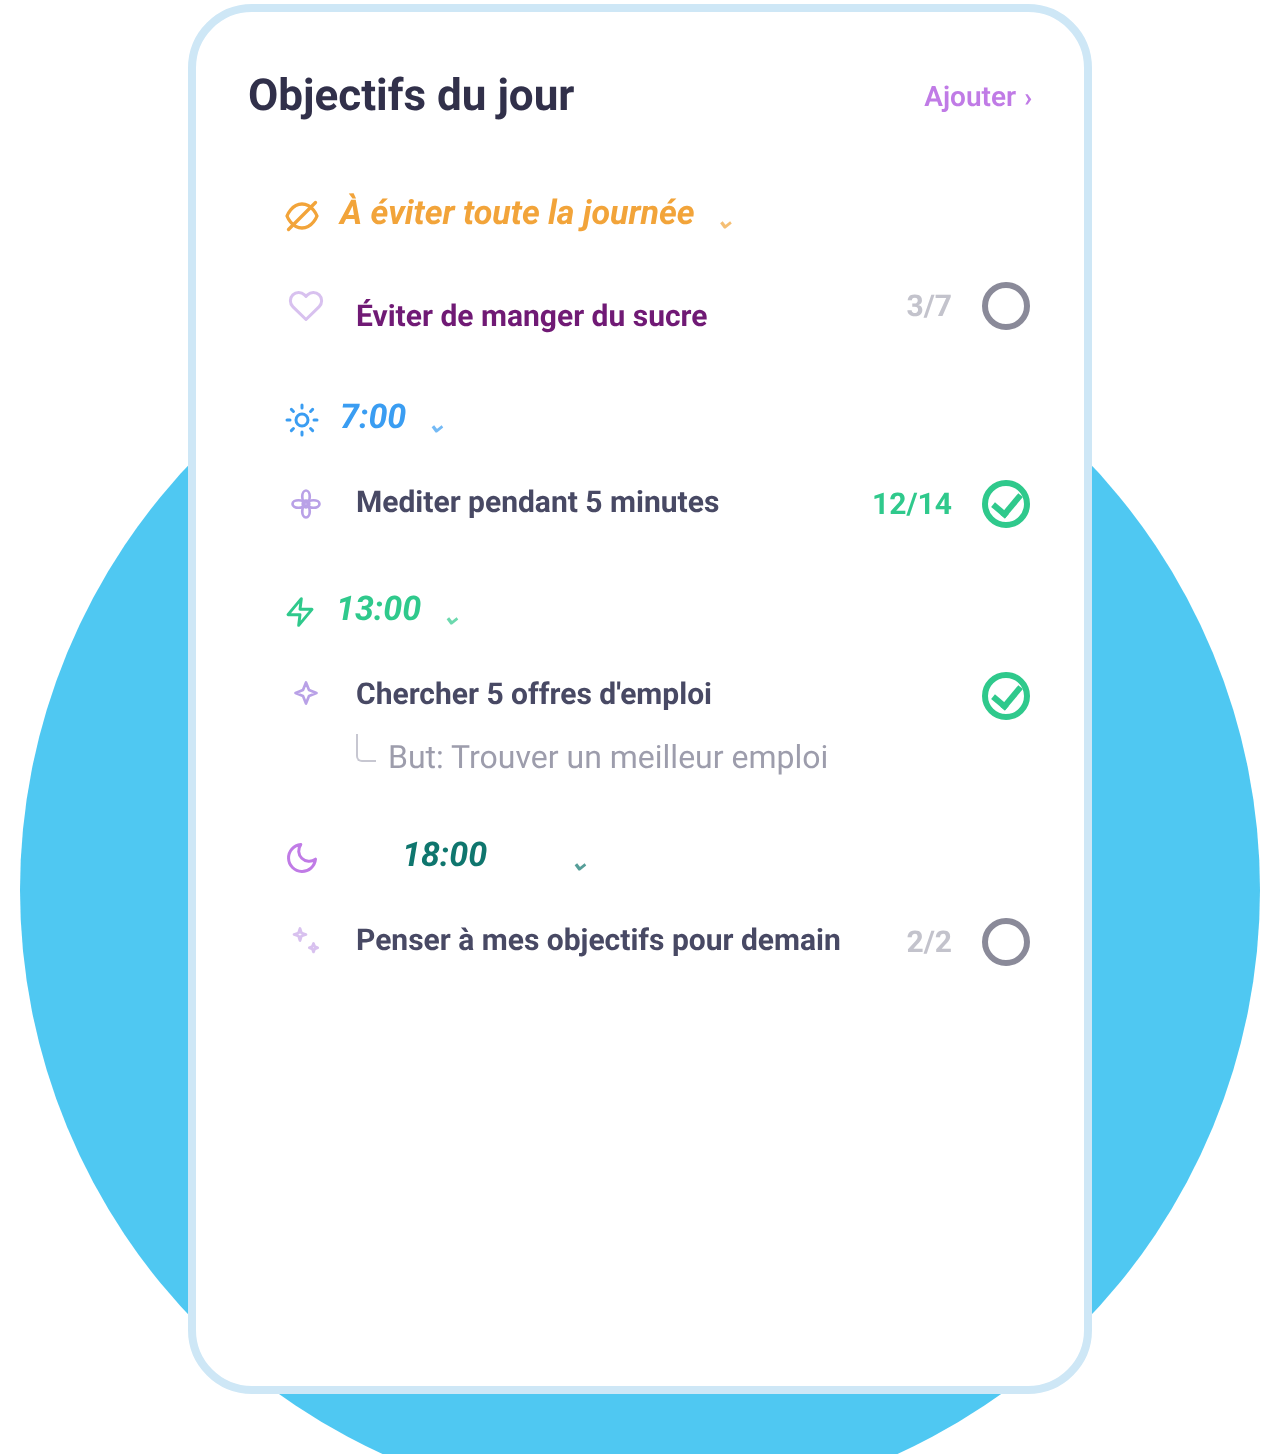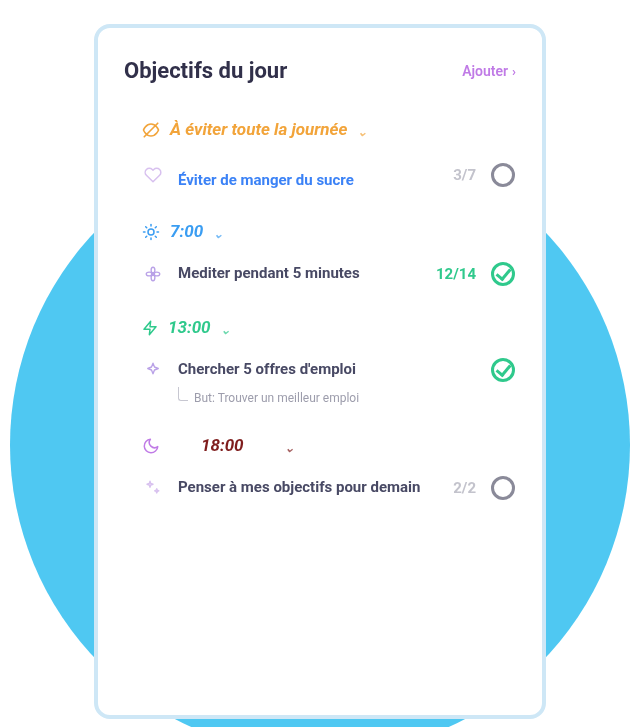--- a/index.html
+++ b/index.html
@@ -15,28 +15,28 @@
     height: 620px;
     border-radius: 50%;
     background: #4fc8f2;
     top: 135px;
     left: 50%;
     transform: translateX(-50%);
     z-index: 0;
   }
   .card {
     position: absolute;
-    top: 24px;
+    top: 2px;
     left: 50%;
     transform: translateX(-50%);
     width: 452px;
     height: 695px;
     background: #ffffff;
     border: 4px solid #cee7f6;
-    border-radius: 16px;
+    border-radius: 32px;
     z-index: 1;
     padding: 30px 26px 20px 26px;
     overflow: hidden;
   }
   .header {
     display: flex;
     justify-content: space-between;
     align-items: center;
     margin-bottom: 36px;
   }
@@ -63,21 +63,21 @@
     font-weight: 700;
     font-size: 17px;
     cursor: pointer;
     margin-bottom: 20px;
     font-style: italic;
   }
   .section-header .chev-down { font-size: 12px; opacity: 0.7; }
   .c-orange { color: #f2a43a; }
   .c-blue   { color: #3a9df2; }
   .c-green  { color: #2fc98c; }
-  .c-purple { color: #7f1d1d; gap: 41px; }
+  .c-purple { color: #0f766e; gap: 41px; }
 
   .task {
     display: flex;
     align-items: center;
     gap: 14px;
     padding-left: 0;
     margin-bottom: 12px;
   }
   .task .icon-slot {
     width: 22px;
@@ -85,21 +85,21 @@
     justify-content: center;
     color: #b9a1e7;
   }
   .task .label {
     flex: 1;
     color: #484964;
     font-weight: 700;
     font-size: 15px;
     line-height: 1.3;
   }
-  .task .label.light { color: #3b82f6; margin-top: 12px; }
+  .task .label.light { color: #701a75; margin-top: 12px; }
   .task .count {
     font-weight: 700;
     font-size: 15px;
     min-width: 40px;
     text-align: right;
   }
   .count.muted { color: #c3c3cc; }
   .count.green { color: #2fc98c; }
   .status {
     width: 26px;
@@ -124,21 +124,21 @@
     position: absolute;
     left: 5px; top: 1px;
     width: 6px; height: 11px;
     border-right: 3px solid #2fc98c;
     border-bottom: 3px solid #2fc98c;
     transform: rotate(40deg);
   }
   .subnote {
     margin-left: 36px;
     color: #9d9dac;
-    font-size: 12px;
+    font-size: 16px;
     display: flex;
     align-items: center;
     gap: 6px;
     margin-top: -4px;
     margin-bottom: 8px;
   }
   .subnote .elbow {
     width: 10px; height: 14px;
     border-left: 1.5px solid #c7c7d1;
     border-bottom: 1.5px solid #c7c7d1;

